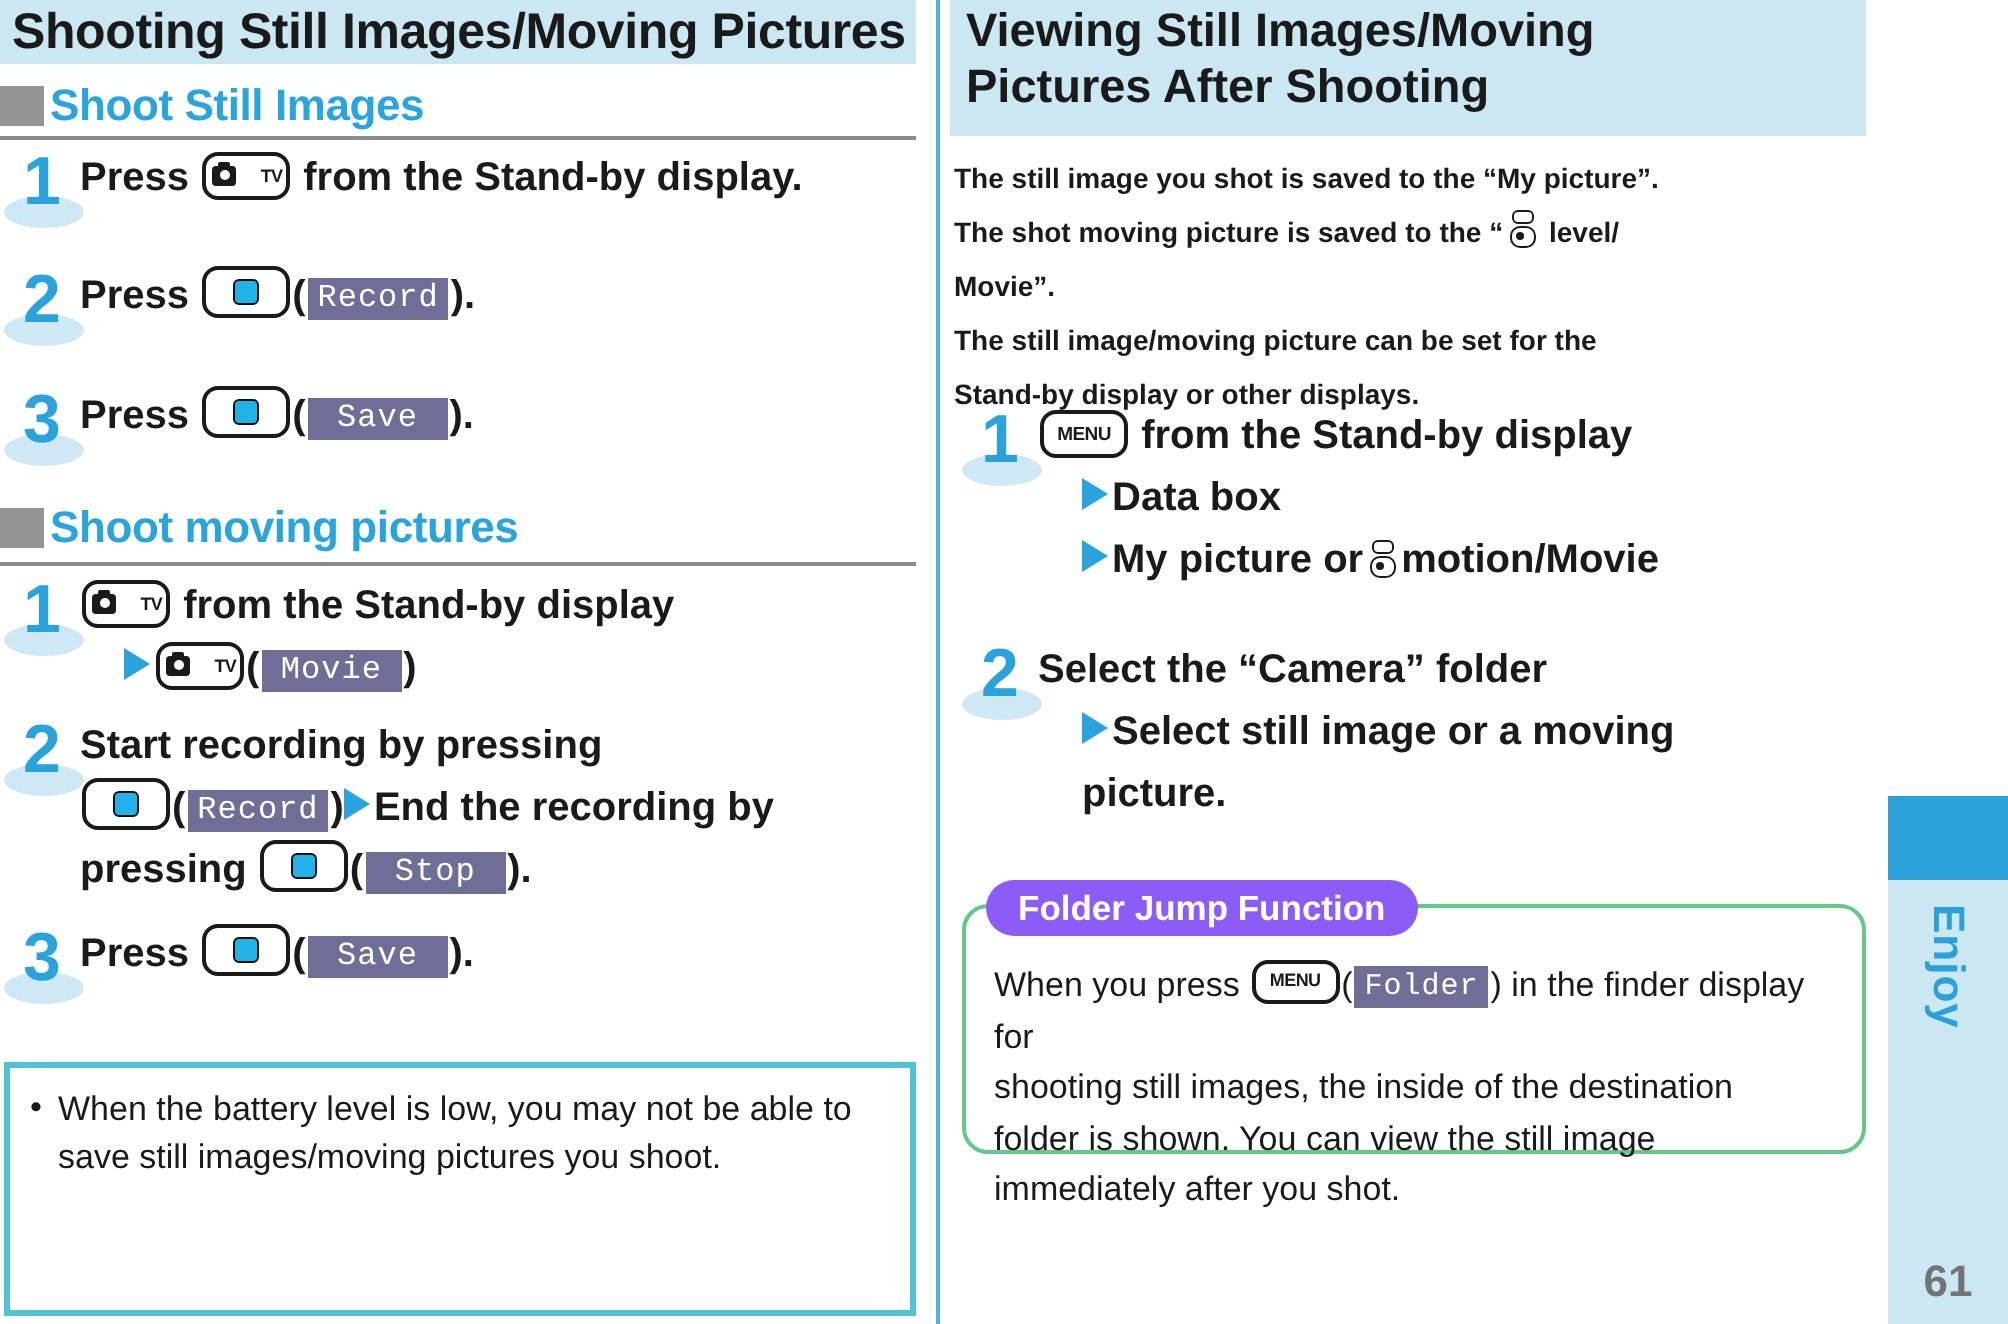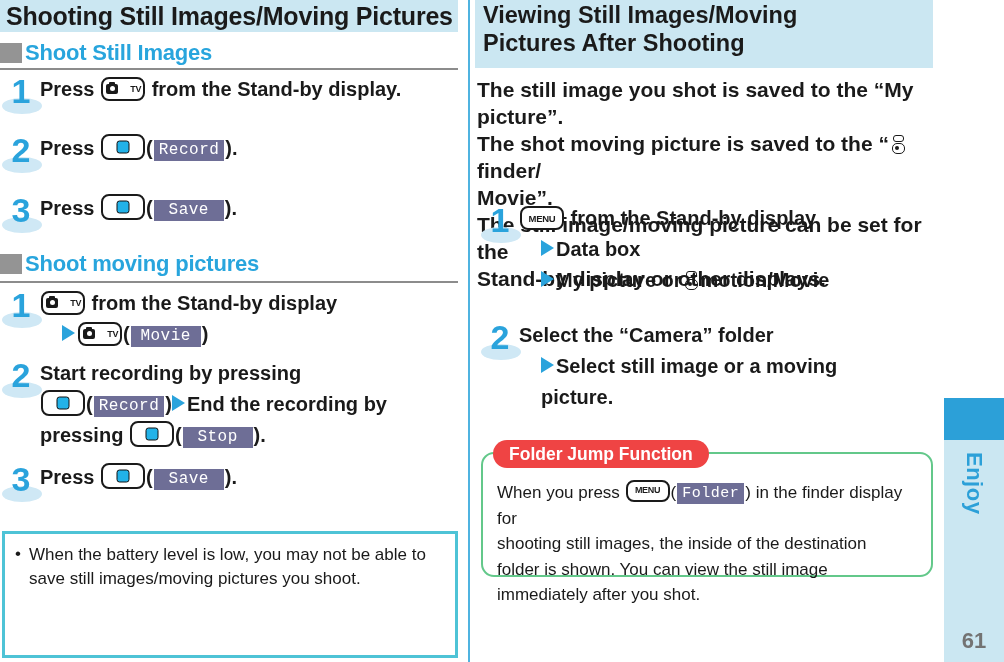--- a/index.html
+++ b/index.html
@@ -125,21 +125,21 @@
     border-radius:5px;box-sizing:border-box;
   }
   .imot .bot:after{
     content:"";position:absolute;left:2.4px;top:2.2px;width:4px;height:4px;
     border-radius:50%;background:#1A1A1A;
   }
 
   
   .rc-para{
     position:absolute;left:2px;top:76px;width:458px;
-    font-size:21px;font-weight:bold;color:#1A1A1A;line-height:27px;
+    font-size:14px;font-weight:bold;color:#1A1A1A;line-height:27px;
   }
 
   
   .notes{
     position:absolute;left:2px;top:531px;width:456px;height:127px;
     border:3px solid #4EC3D6;box-sizing:border-box;background:#fff;
   }
   .notes ul{margin:0;padding:9px 10px 0 10px;list-style:none;}
   .notes li{
     position:relative;padding-left:14px;font-size:17px;line-height:23.5px;color:#1A1A1A;
@@ -148,21 +148,21 @@
   .notes li:before{
     content:"\2022";position:absolute;left:0;top:-1px;font-size:17px;color:#1A1A1A;
   }
 
   
   .greenbox{
     position:absolute;left:6px;top:452px;width:452px;height:125px;
     border:2.5px solid #63C88A;border-radius:13px;box-sizing:border-box;background:#fff;
   }
   .greenbox .gb-tab{
-    position:absolute;left:10px;top:-14px;background:#ef4444;color:#ffffff;
+    position:absolute;left:10px;top:-14px;background:#8b5cf6;color:#ffffff;
     font-size:17.5px;font-weight:bold;line-height:28px;height:28px;
     padding:0 16px;border-radius:14px;white-space:nowrap;
   }
   .greenbox .gb-body{
     position:absolute;left:14px;top:26px;width:420px;
     font-size:17px;line-height:25.5px;color:#1A1A1A;
   }
 
   
   .rail{position:absolute;left:944px;top:0;width:60px;height:662px;background:#ffffff;}
@@ -290,21 +290,21 @@
   <div class="col-right">
 
     <div class="banner banner-right">
       <span class="l2">Viewing Still Images/Moving</span>
       <span class="l2">Pictures After Shooting</span>
     </div>
 
     <div class="rc-para">
       <span class="ln">The still image you shot is saved to the “My picture”.</span>
       <span class="ln">
-        <span class="run">The shot moving picture is saved to the “</span><span class="imot"><span class="top"></span><span class="bot"></span></span><span class="run"> finder/</span>
+        <span class="run">The shot moving picture is saved to the “</span><span class="imot"><span class="top"></span><span class="bot"></span></span><span class="run"> level/</span>
       </span>
       <span class="ln">Movie”.</span>
       <span class="ln">The still image/moving picture can be set for the</span>
       <span class="ln">Stand-by display or other displays.</span>
     </div>
 
     <div class="step" style="left:0;top:203px;width:462px;">
       <div class="step-shadow" style="left:6px;"></div>
       <div class="step-num" style="left:10px;">1</div>
       <div class="step-body rt">

